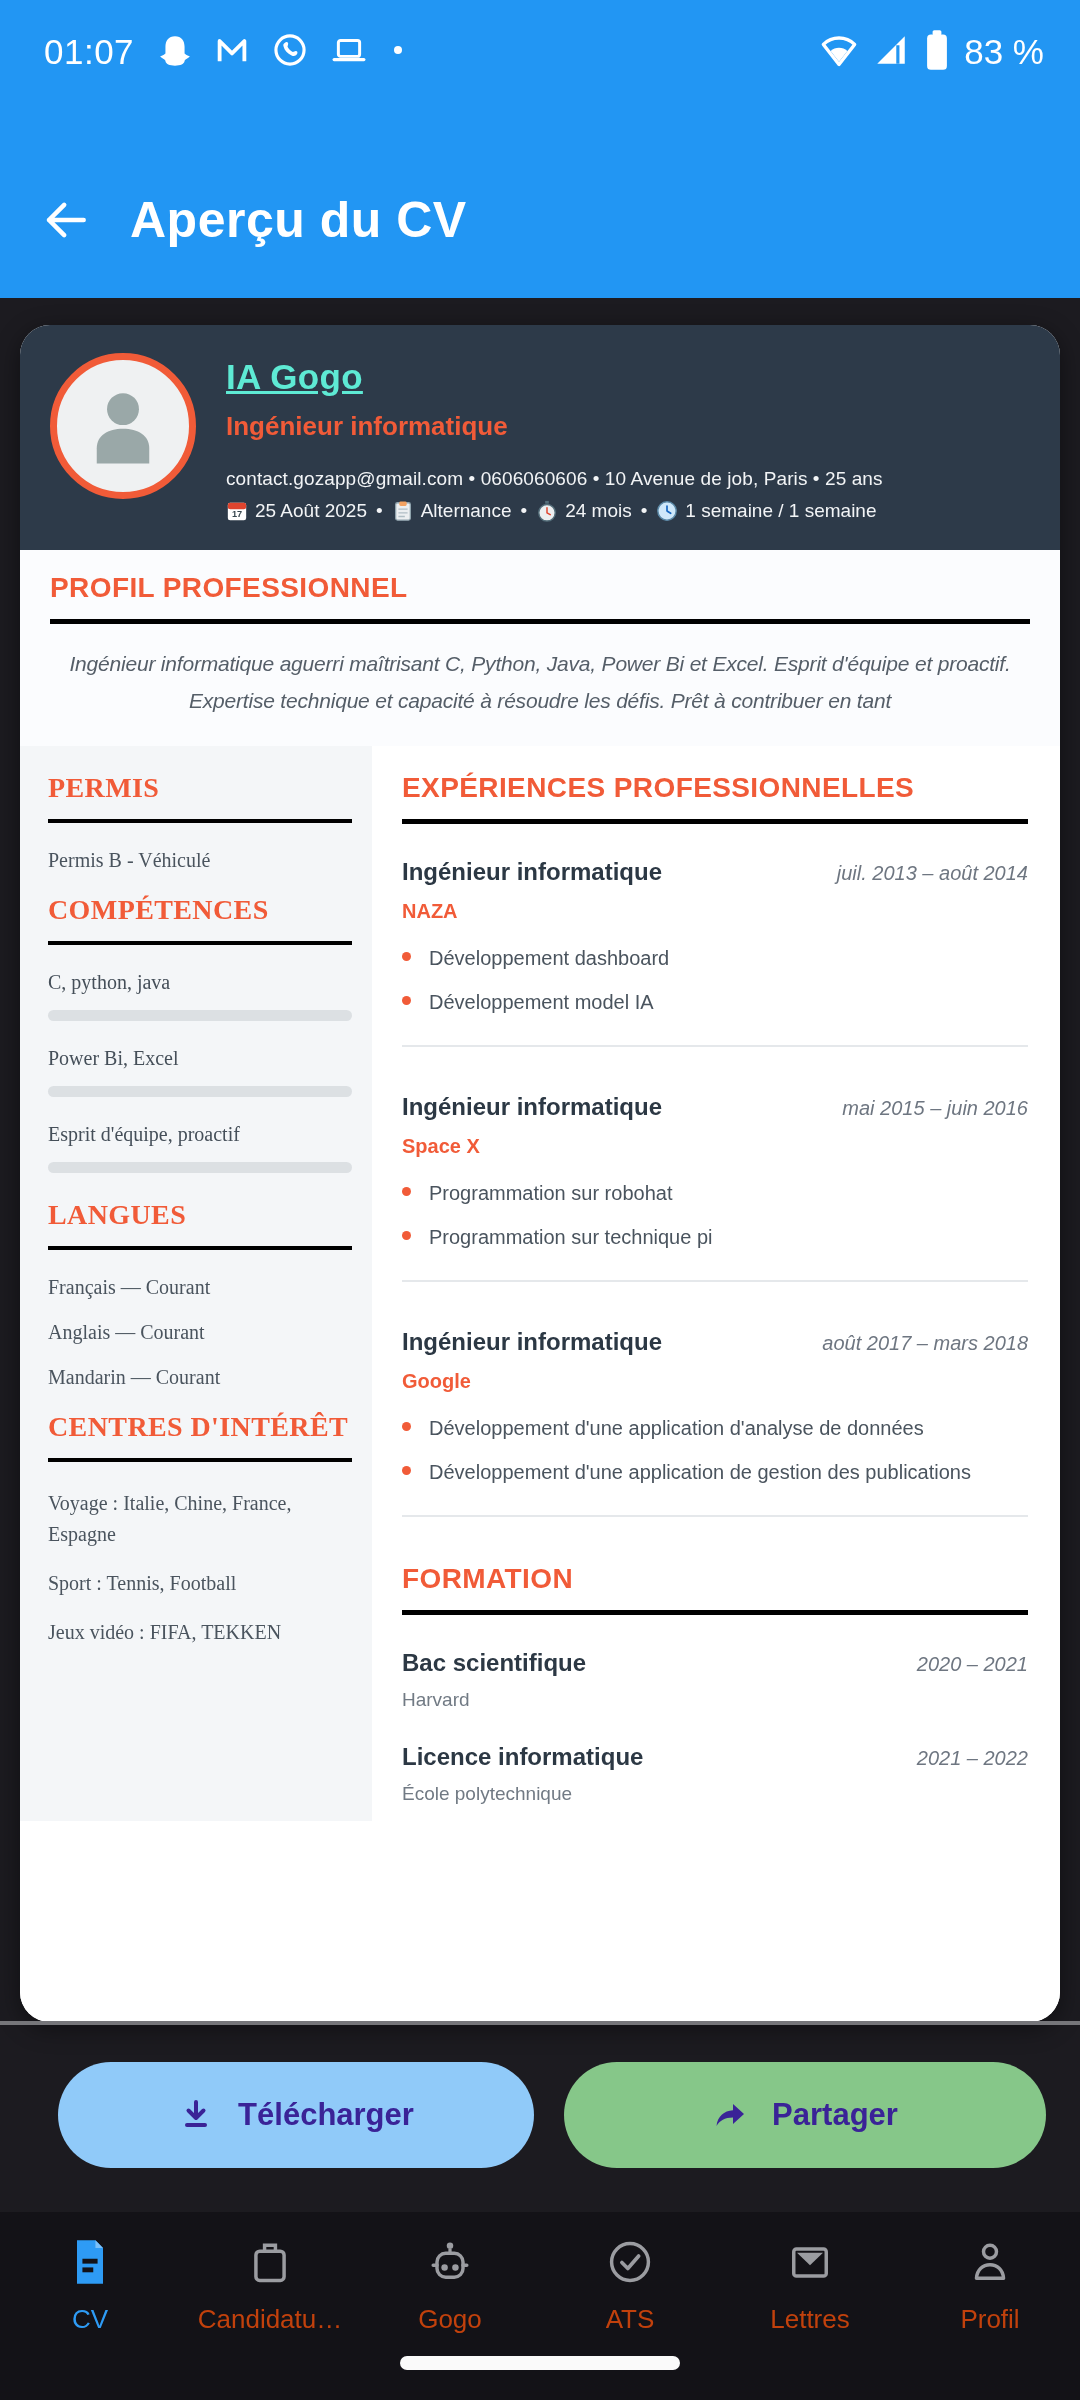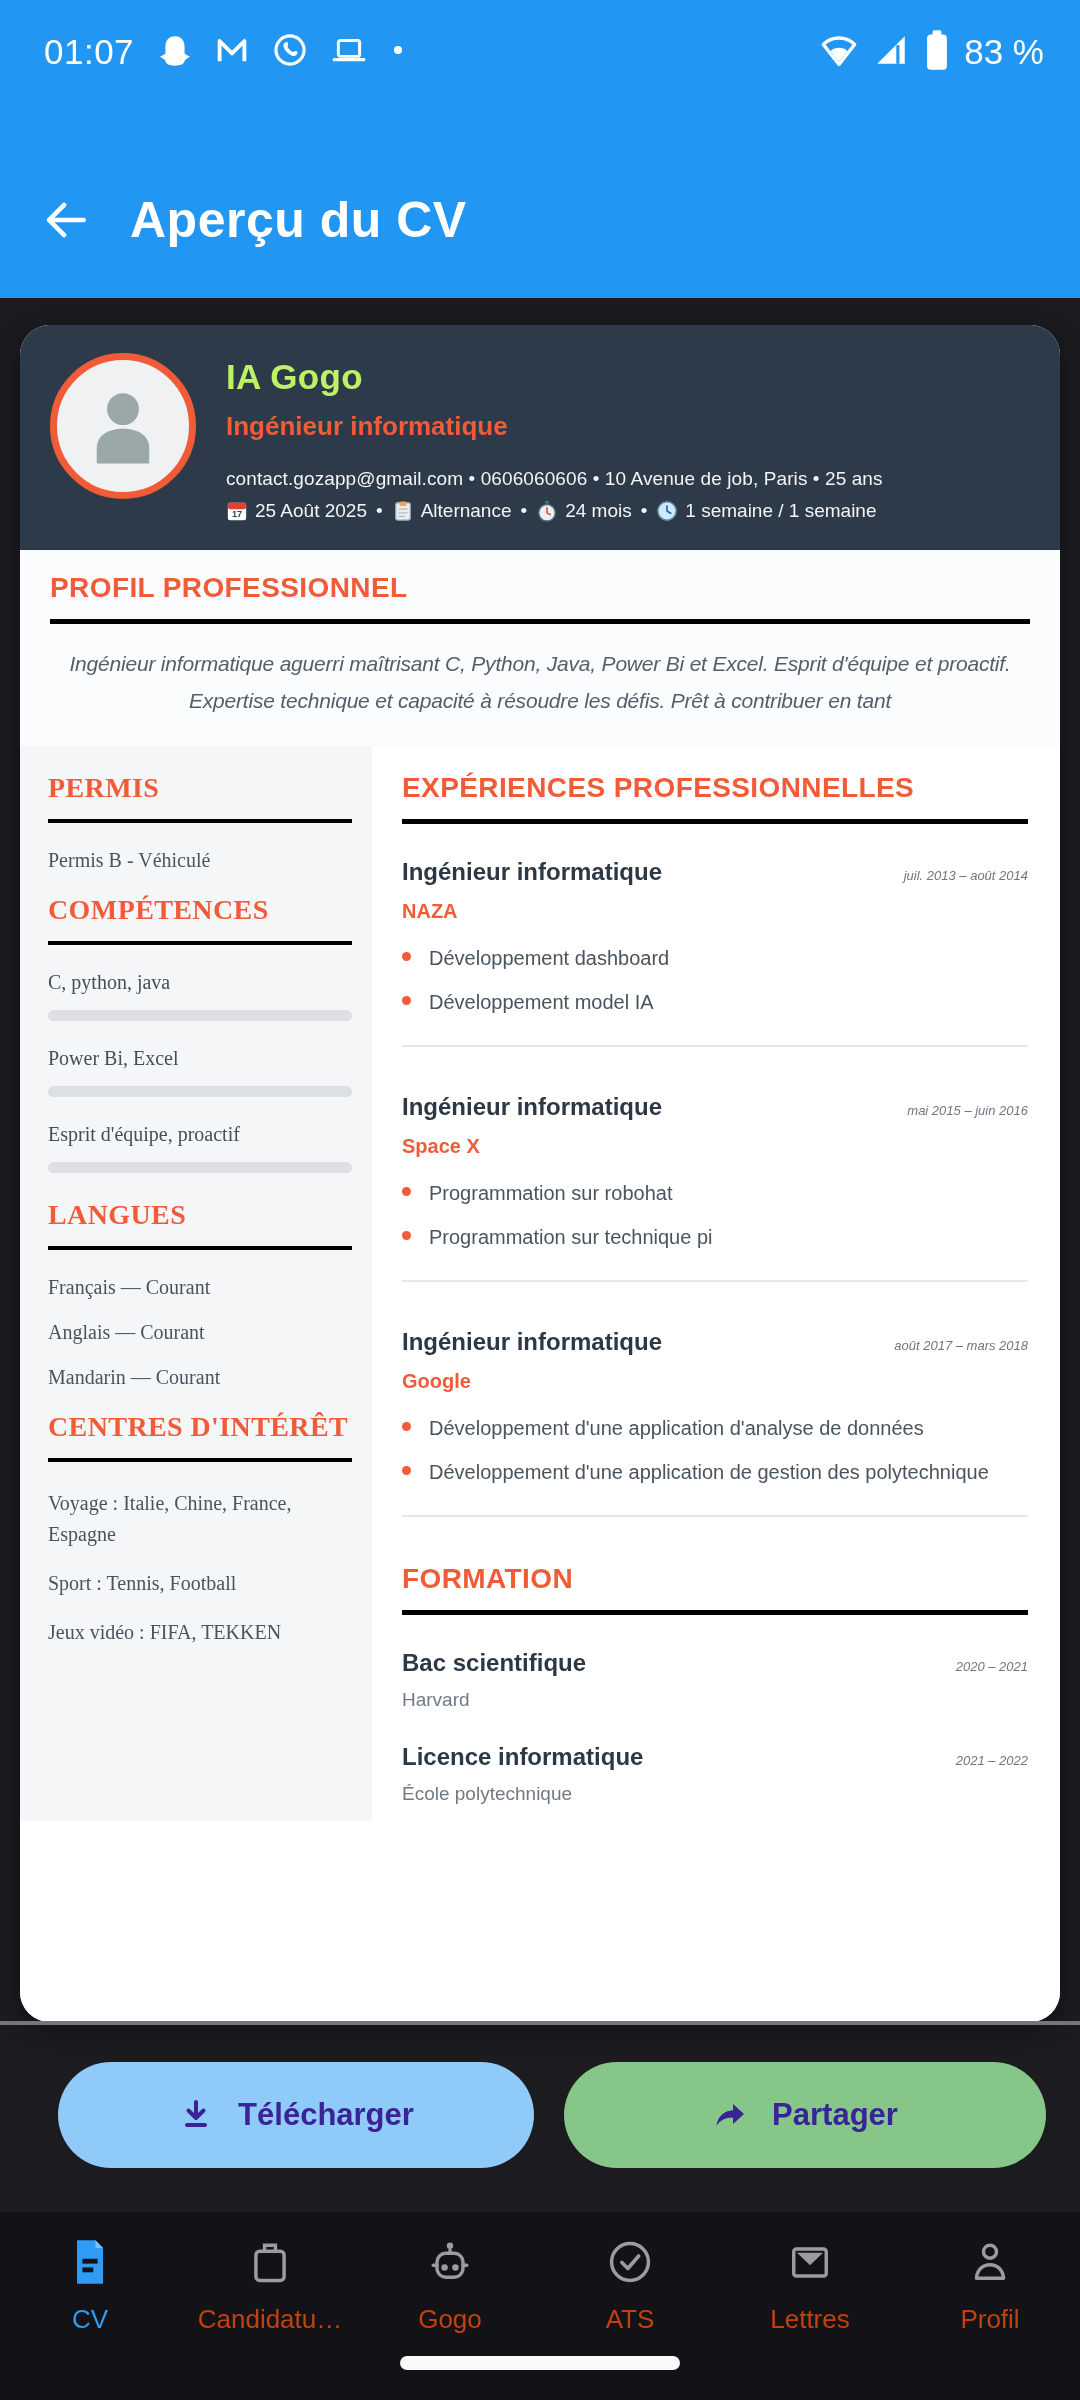--- a/index.html
+++ b/index.html
@@ -22,21 +22,21 @@
   
   .card{
     position:absolute;left:20px;top:325px;width:1040px;height:1697px;
     background:#fff;border-radius:30px;overflow:hidden;display:flex;flex-direction:column;
     box-shadow:0 6px 24px rgba(0,0,0,.45);
   }
   .cv-header{background:#2D3A49;padding:28px 30px;display:flex;gap:30px;align-items:flex-start;flex:0 0 auto;}
   .avatar{width:132px;height:132px;border-radius:50%;border:7px solid #F15B38;background:#EFF1F2;flex:0 0 auto;
           display:flex;align-items:center;justify-content:center;}
   .cv-head-text{min-width:0;padding-top:4px;}
-  .cv-name{color:#bef264;font-size:35px;font-weight:700;letter-spacing:.3px;}
+  .cv-name{color:#5eead4;font-size:35px;font-weight:700;letter-spacing:.3px;text-decoration:underline;}
   .cv-jobtitle{color:#F15B38;font-size:26px;font-weight:700;margin-top:14px;}
   .cv-contact{color:#F2F4F6;font-size:19px;margin-top:26px;letter-spacing:.1px;}
   .cv-meta{color:#F2F4F6;font-size:19px;margin-top:10px;display:flex;align-items:center;flex-wrap:nowrap;white-space:nowrap;}
   .meta-item{display:inline-flex;align-items:center;gap:7px;}
   .meta-sep{margin:0 9px;}
   .mini-ico{width:22px;height:22px;flex:0 0 auto;}
 
   .profile-section{background:#FBFCFE;padding:22px 30px 26px;flex:0 0 auto;}
   .section-heading{
     color:#F15B38;font-size:28px;font-weight:700;letter-spacing:.4px;
@@ -55,21 +55,21 @@
   .side-line{color:#4A545E;font-size:20px;margin-bottom:22px;}
   .side-para{color:#4A545E;font-size:20px;line-height:1.55;margin-bottom:18px;}
   .skill{margin-bottom:26px;}
   .skill-name{color:#454F59;font-size:20px;font-weight:500;}
   .skill-bar{height:11px;border-radius:6px;background:#DCE0E3;margin-top:16px;}
 
   .main{flex:1 1 auto;box-sizing:border-box;padding:26px 32px 0 30px;min-width:0;}
   .main .section-heading{margin-bottom:34px;}
   .job-top,.edu-top{display:flex;justify-content:space-between;align-items:baseline;gap:16px;}
   .job-title,.edu-title{color:#2C3844;font-size:24px;font-weight:700;margin:0;}
-  .job-dates,.edu-dates{color:#6E7681;font-size:13px;font-style:italic;white-space:nowrap;}
+  .job-dates,.edu-dates{color:#6E7681;font-size:20px;font-style:italic;white-space:nowrap;}
   .job-company{color:#F15B38;font-size:20px;font-weight:700;margin-top:14px;}
   .bullets{list-style:none;margin:22px 0 0 0;padding:0;}
   .bullet{display:flex;align-items:baseline;gap:18px;margin-bottom:18px;}
   .dot{width:9px;height:9px;border-radius:50%;background:#F15B38;flex:0 0 auto;position:relative;top:-4px;}
   .bullet-text{color:#4A545E;font-size:20px;line-height:1.3;}
   .job-divider{border-top:2px solid #E5E8EB;margin:30px 0 46px;}
   .formation-block{margin-top:8px;}
   .edu{margin-bottom:32px;}
   .edu-school{color:#717A84;font-size:19px;margin-top:12px;}
 
@@ -310,21 +310,21 @@
             <div class="job-company">Google</div>
             <ul class="bullets">
 
                 <li class="bullet">
                   <span class="dot"></span>
                   <span class="bullet-text">Développement d'une application d'analyse de données</span>
                 </li>
 
                 <li class="bullet">
                   <span class="dot"></span>
-                  <span class="bullet-text">Développement d'une application de gestion des polytechnique</span>
+                  <span class="bullet-text">Développement d'une application de gestion des publications</span>
                 </li>
               </ul>
             <div class="job-divider"></div>
           </article>
         </div>
 
       <div class="formation-block">
         <h2 class="section-heading">FORMATION</h2>
         <div>
 

